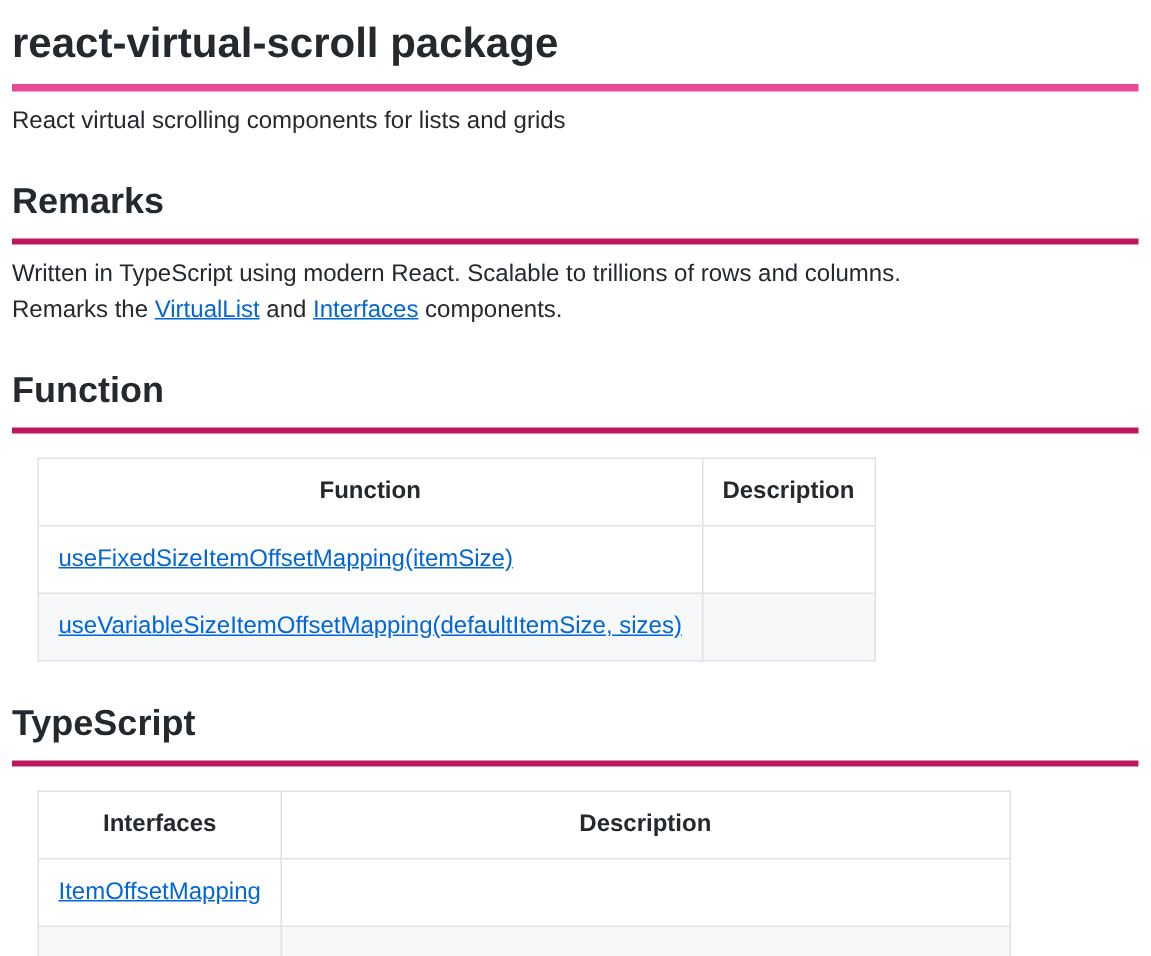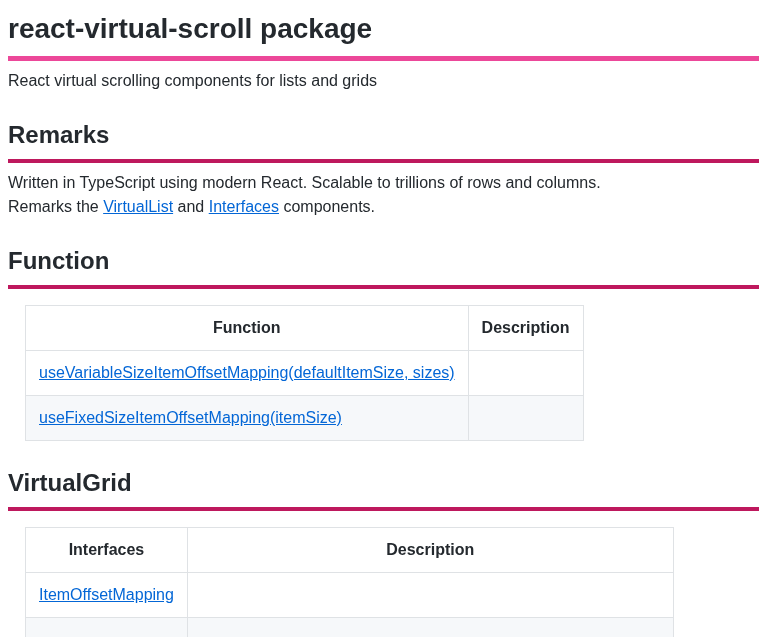--- a/index.html
+++ b/index.html
@@ -76,31 +76,31 @@
 
 <table>
   <thead>
     <tr>
       <th>Function</th>
       <th>Description</th>
     </tr>
   </thead>
   <tbody>
     <tr>
-      <td><a href="#">useVariableSizeItemOffsetMapping(defaultItemSize, sizes)</a></td>
+      <td><a href="#">useFixedSizeItemOffsetMapping(itemSize)</a></td>
       <td></td>
     </tr>
     <tr>
-      <td><a href="#">useFixedSizeItemOffsetMapping(itemSize)</a></td>
+      <td><a href="#">useVariableSizeItemOffsetMapping(defaultItemSize, sizes)</a></td>
       <td></td>
     </tr>
   </tbody>
 </table>
 
-<h2>VirtualGrid</h2>
+<h2>TypeScript</h2>
 
 <table style="width:100%;">
   <thead>
     <tr>
       <th style="width:25%;">Interfaces</th>
       <th>Description</th>
     </tr>
   </thead>
   <tbody>
     <tr>

